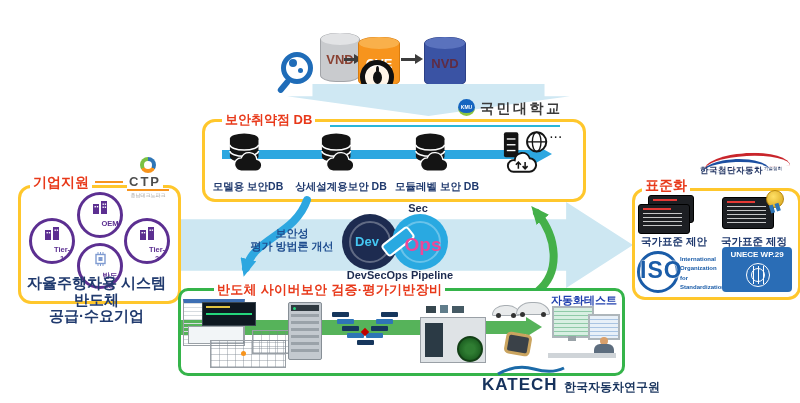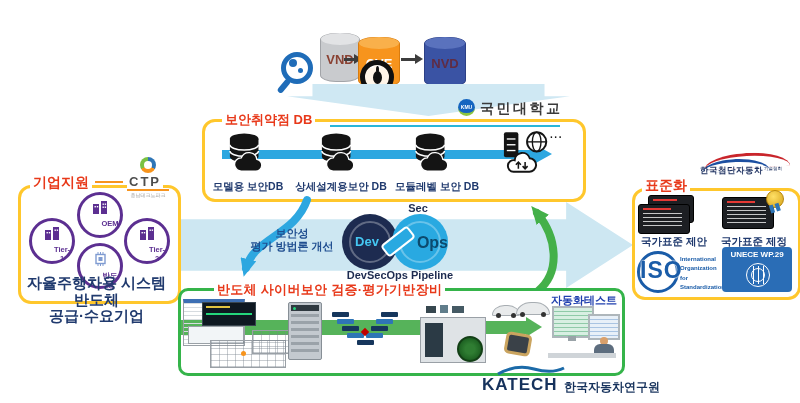--- a/index.html
+++ b/index.html
@@ -184,21 +184,21 @@
     </defs>
     <path d="M 307 200 C 295 235, 254 238, 246 268" stroke="#2da7e0" stroke-width="8" fill="none" stroke-linecap="round" marker-end="url(#mb)"></path>
     <path d="M 538 291 C 561 272, 557 237, 537 213" stroke="#44b049" stroke-width="8" fill="none" stroke-linecap="round" marker-end="url(#mg)"></path>
   </svg>
 
   <div class="loop loop-dev" style="left:342px;top:214px;"></div>
   <div class="loop loop-ops" style="left:392px;top:214px;"></div>
   <div class="ribbon" style="left:381px;top:234px;"></div>
   <div class="abs ctr" style="left:388px;top:202px;width:60px;font-size:11px;font-weight:800;color:#1d2b50;">Sec</div>
   <div class="abs ctr" style="left:342px;top:234px;width:50px;font-size:13px;font-weight:800;color:#45c7f2;z-index:3;">Dev</div>
-  <div class="abs ctr" style="left:398px;top:234px;width:50px;font-size:16px;font-weight:800;color:#0c4a6e;z-index:3;text-align:right;">Ops</div>
+  <div class="abs ctr" style="left:398px;top:234px;width:50px;font-size:19px;font-weight:800;color:#ec4899;z-index:3;">Ops</div>
   <div class="abs ctr" style="left:336px;top:269px;width:128px;font-size:11px;font-weight:800;color:#1d2b50;">DevSecOps Pipeline</div>
 
   <div class="abs ctr pre" style="left:242px;top:227px;width:100px;font-size:11px;font-weight:800;color:#1f4e90;line-height:1.2;">보안성
 평가 방법론 개선</div>
 
   <div class="ybox" style="left:18px;top:185px;width:157px;height:113px;"></div>
   <div class="abs red-title" style="left:30px;top:174px;font-size:14px;">기업지원</div>
   <div class="abs" style="left:95px;top:181px;width:28px;height:2px;background:#f7941d;"></div>
 
   <div class="swirl" style="left:140px;top:157px;width:16px;height:16px;"></div>

